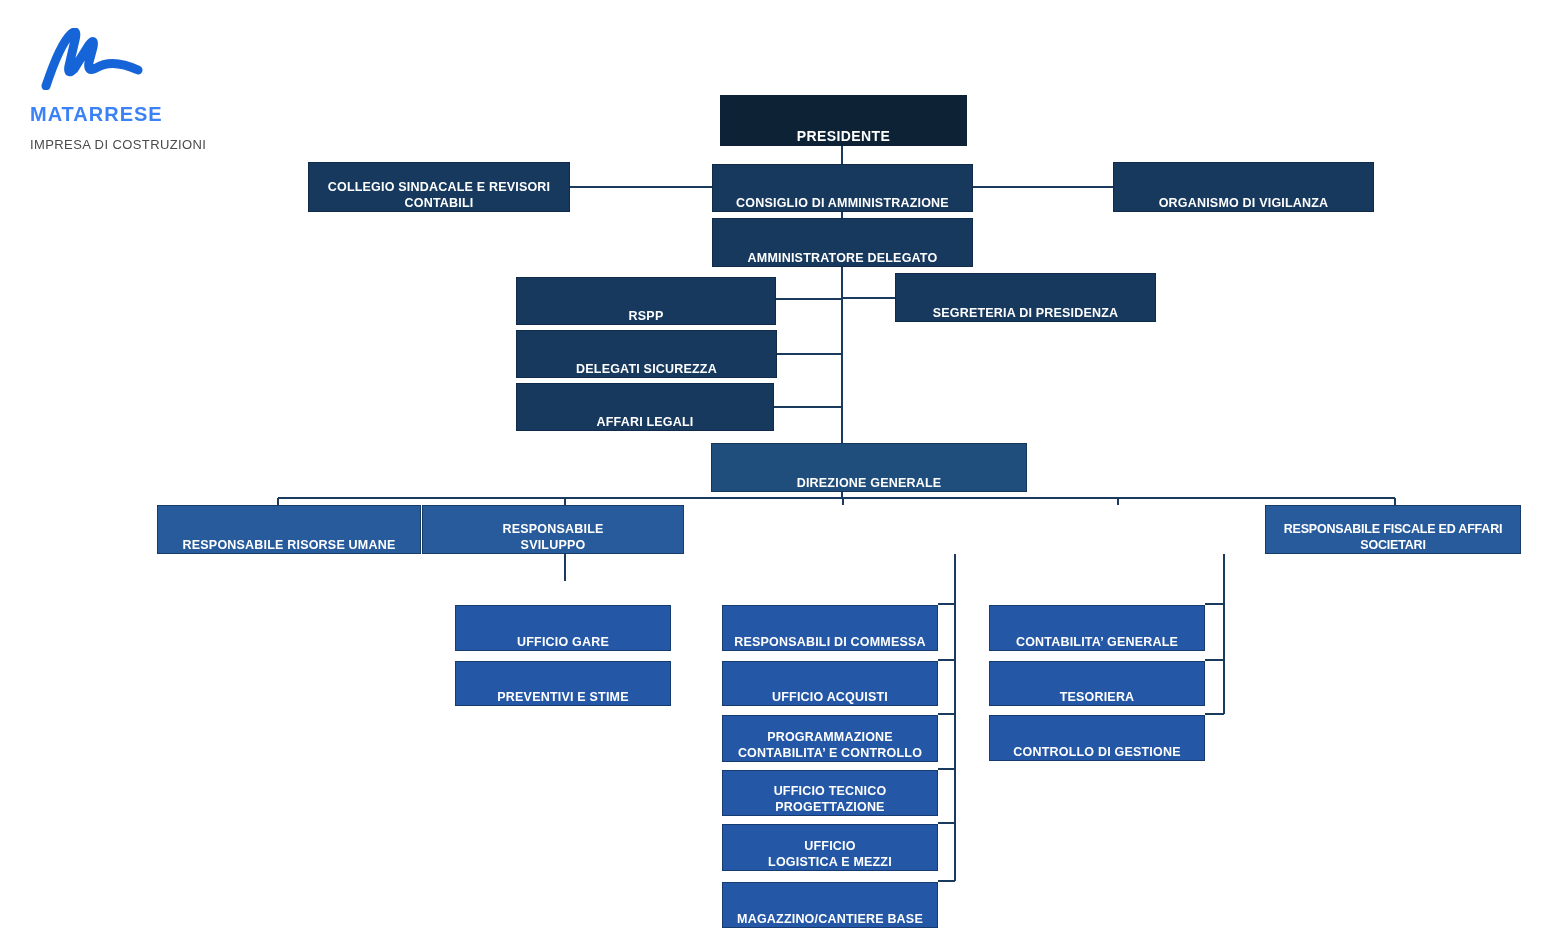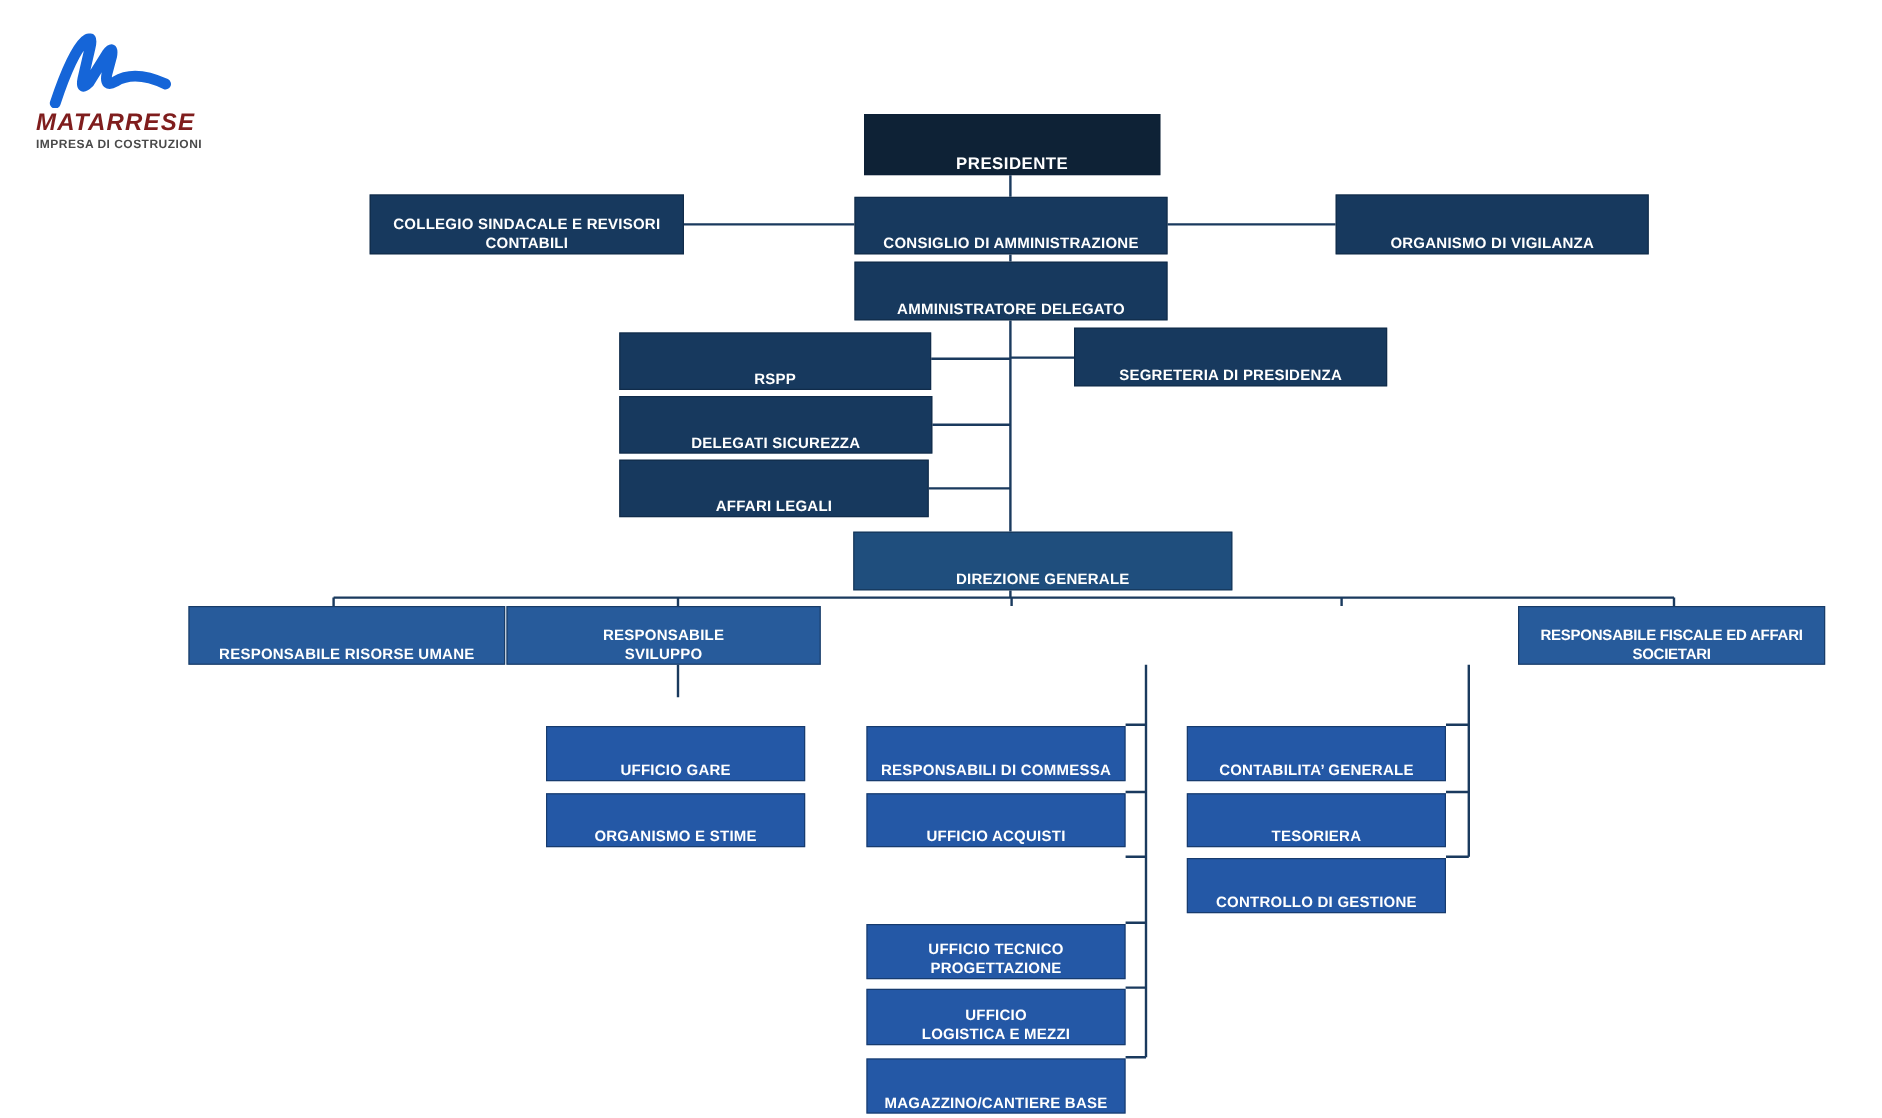--- a/index.html
+++ b/index.html
@@ -13,22 +13,22 @@
        box-sizing:border-box;padding:0 3px;}
   .lvl0{background:var(--level0,#0e2236);font-size:14px;letter-spacing:.4px;}
   .lvl1{background:var(--level1,#17395e);}
   .lvl2{background:var(--level2,#1f4e7d);}
   .lvl3{background:var(--level3,#275b9b);}
   .lvl4{background:var(--level4,#2458a6);margin-top:24px;}
   .tight{letter-spacing:-.2px;}
   .lbl{display:block;width:100%;}
   .logo{position:absolute;left:30px;top:28px;width:180px;z-index:1;}
   .logo-swoosh{display:block;margin-left:8px;}
-  .logo-name{font-weight:bold;font-size:20px;color:#7f1d1d;letter-spacing:1px;line-height:1;margin-top:2px;font-style:italic;}
-  .logo-tag{font-weight:bold;font-size:10px;color:#4a4a4a;letter-spacing:.4px;margin-top:3px;}
+  .logo-name{font-weight:bold;font-size:20px;color:#3b82f6;letter-spacing:1px;line-height:1;margin-top:14px;}
+  .logo-tag{font-weight:normal;font-size:13px;color:#4a4a4a;letter-spacing:.4px;margin-top:13px;}
 </style>
 </head>
 <body>
 
 <div class="stage">
 
   <svg class="lines" width="1568" height="932" viewBox="0 0 1568 932">
     <path class="cl" d="
       M842 146 V164
       M570 187 H712
@@ -124,31 +124,35 @@
   <div class="box lvl3 tight" style="left:1265px;top:505px;width:256px;height:49px">
     <span class="lbl">RESPONSABILE FISCALE ED AFFARI
 SOCIETARI</span>
   </div>
 
   <div class="box lvl4" style="left:455px;top:581px;width:216px;height:46px">
     <span class="lbl">UFFICIO GARE</span>
   </div>
 
   <div class="box lvl4" style="left:455px;top:637px;width:216px;height:45px">
-    <span class="lbl">ORGANISMO E STIME</span>
+    <span class="lbl">PREVENTIVI E STIME</span>
   </div>
 
   <div class="box lvl4" style="left:722px;top:581px;width:216px;height:46px">
     <span class="lbl">RESPONSABILI DI COMMESSA</span>
   </div>
 
   <div class="box lvl4" style="left:722px;top:637px;width:216px;height:45px">
     <span class="lbl">UFFICIO ACQUISTI</span>
   </div>
 
+  <div class="box lvl4" style="left:722px;top:691px;width:216px;height:47px">
+    <span class="lbl">PROGRAMMAZIONE
+CONTABILITA’ E CONTROLLO</span>
+  </div>
 
   <div class="box lvl4" style="left:722px;top:746px;width:216px;height:46px">
     <span class="lbl">UFFICIO TECNICO
 PROGETTAZIONE</span>
   </div>
 
   <div class="box lvl4" style="left:722px;top:800px;width:216px;height:47px">
     <span class="lbl">UFFICIO
 LOGISTICA E MEZZI</span>
   </div>

